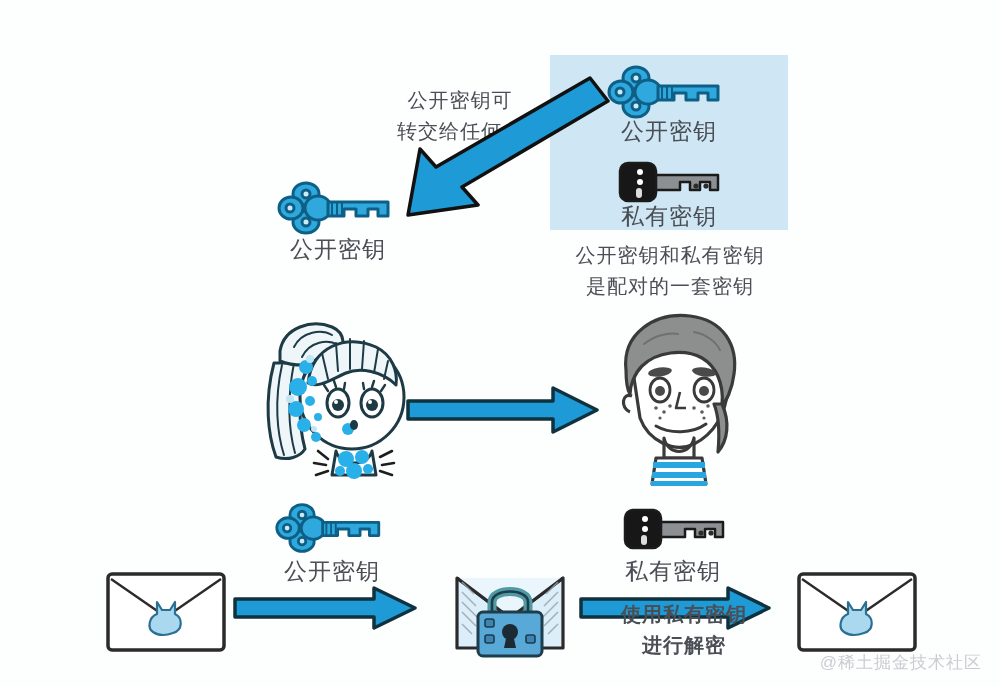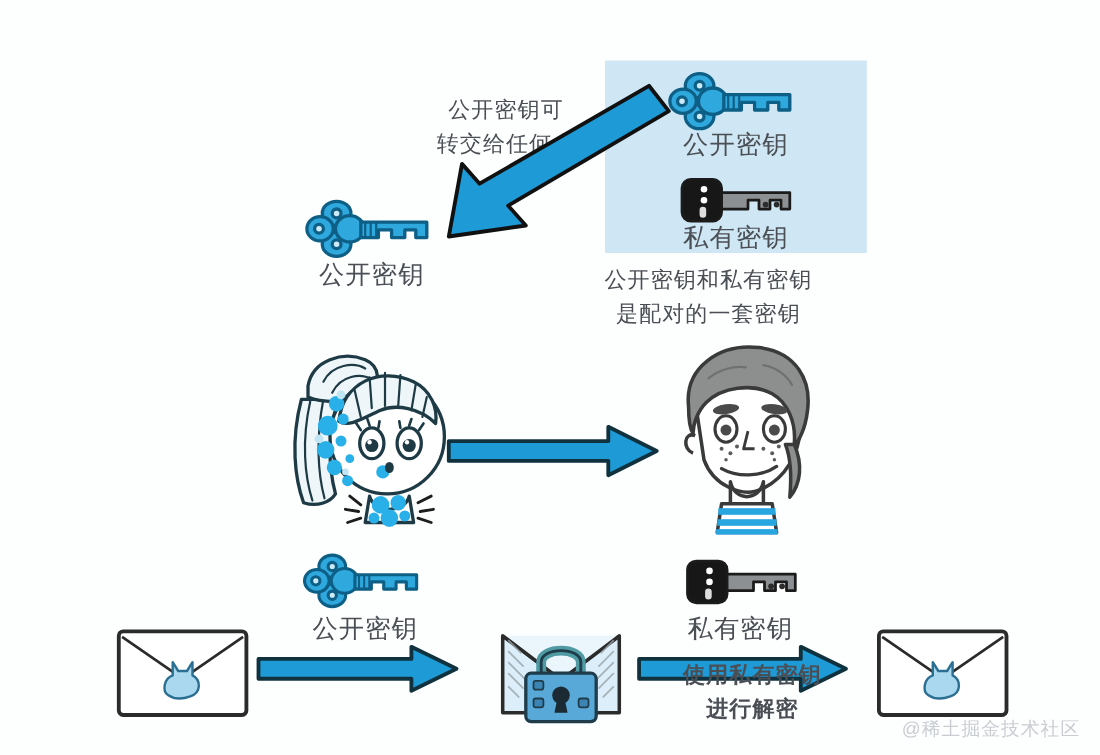--- a/index.html
+++ b/index.html
@@ -98,21 +98,21 @@
         <circle cx="12" cy="30" r="4" fill="#cfeaf7"></circle>
         <path d="M50 24 L110 24 L110 38 L100 38 L100 31 L90 31 L90 38 L78 38 L78 31 L66 31 L66 38 L50 38 Z" fill="#2fa8dd"></path>
       </g>
       <g stroke="#0e5f86" stroke-width="2" fill="none">
         <path d="M54 24 L54 38 M59 24 L59 38 M64 24 L64 38"></path>
       </g>
     </svg>
   </div>
   <div class="abs label" style="left:268px;top:236px;width:140px;">公开密钥</div>
 
-  <div class="abs label big" style="left:522px;top:240px;width:244px;">公开密钥和私有密钥
+  <div class="abs label big" style="left:548px;top:240px;width:244px;">公开密钥和私有密钥
 是配对的一套密钥</div>
 
   <div class="abs" style="left:250px;top:305px;">
     <svg width="180" height="180" viewBox="0 0 180 180">
       <g stroke="#1d3a45" stroke-width="3" stroke-linejoin="round" stroke-linecap="round">
 
         <path d="M24 58 C14 96 18 130 26 152 C38 156 50 152 55 144 C48 118 48 86 58 58 Z" fill="#eef6fa"></path>
         <path d="M32 60 C24 96 27 128 34 150" fill="none" stroke-width="2"></path>
         <path d="M44 58 C37 94 39 126 45 148" fill="none" stroke-width="2"></path>
 

